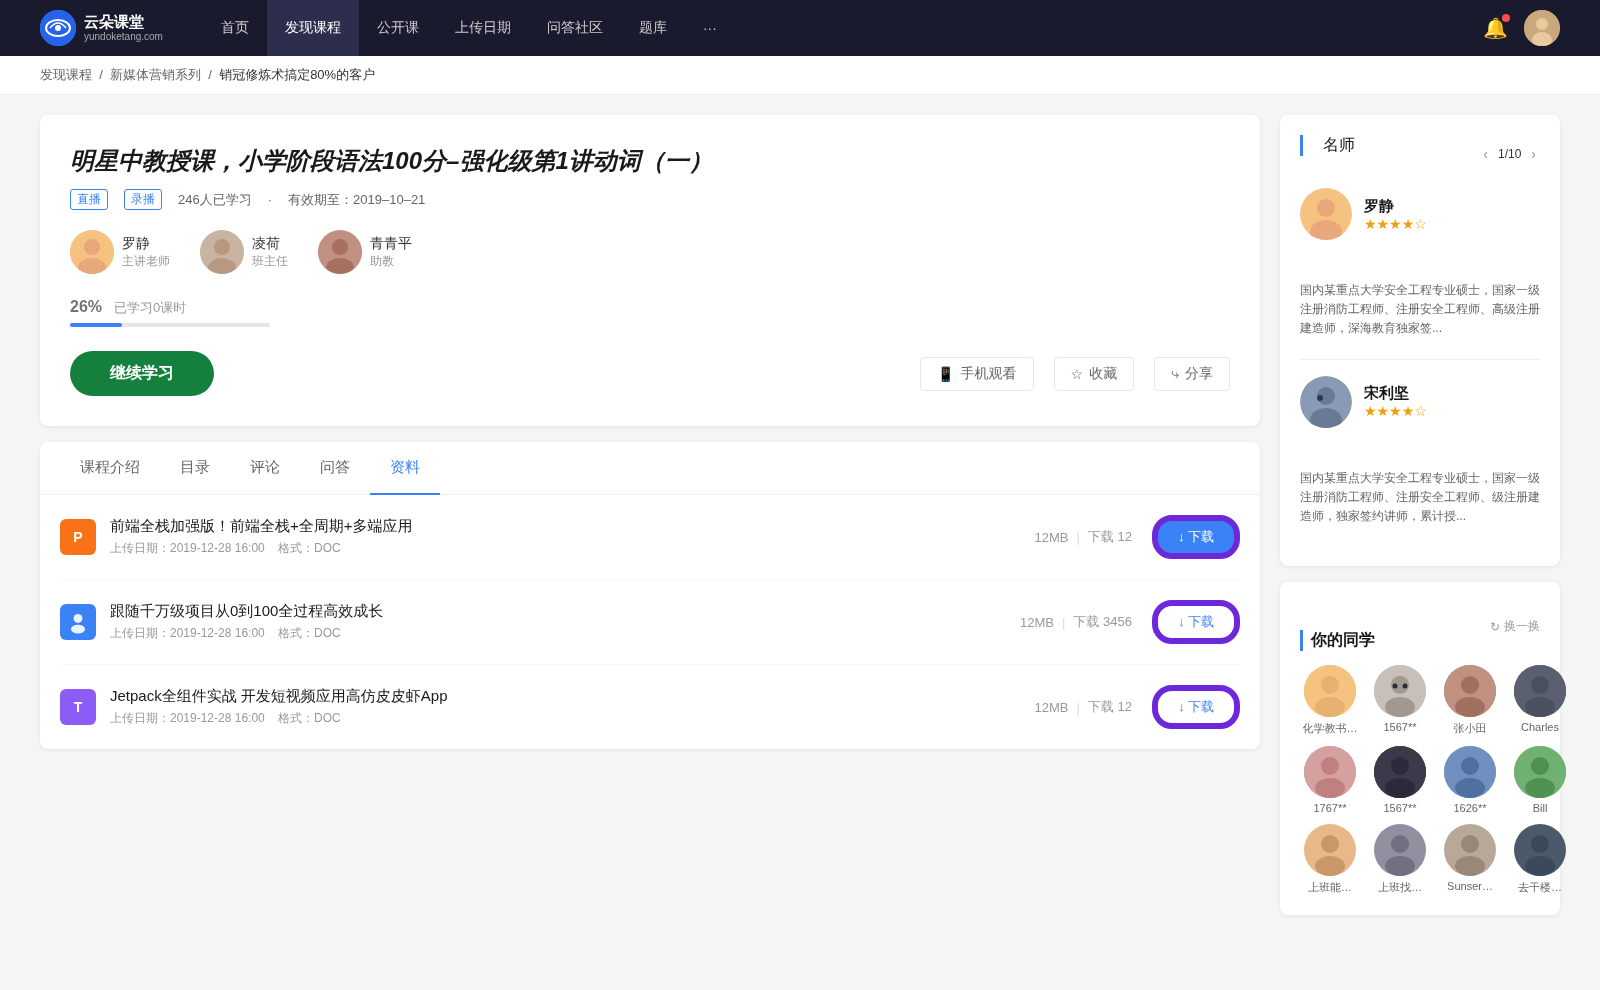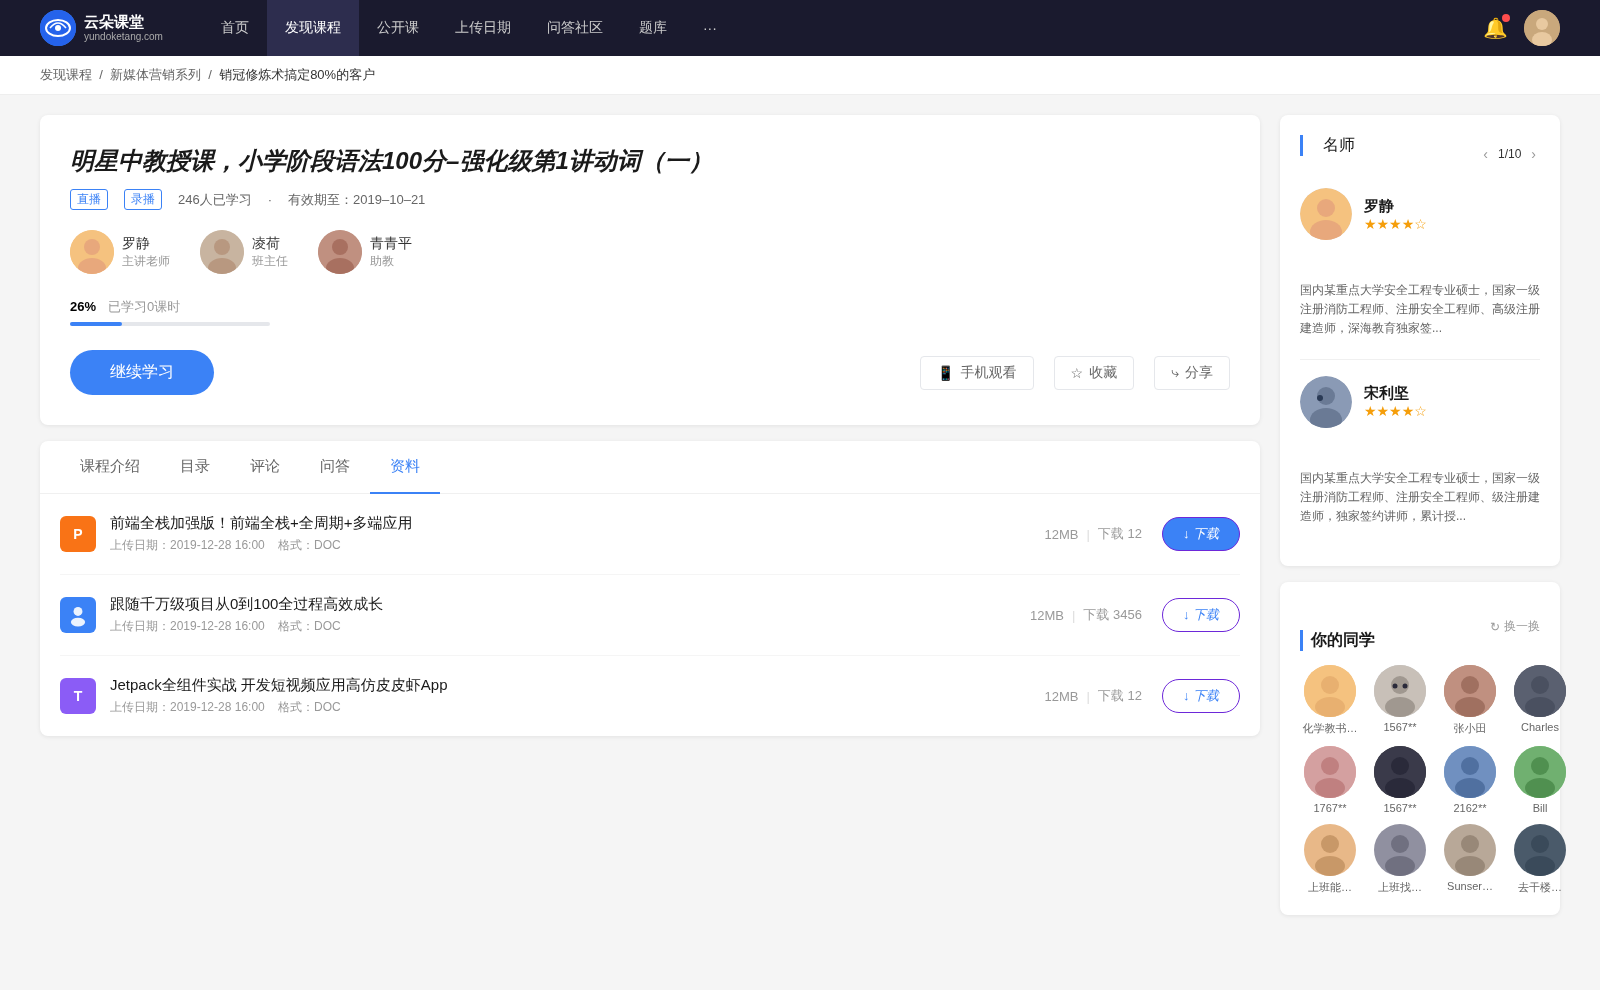--- a/index.html
+++ b/index.html
@@ -35,26 +35,26 @@
     .course-title { font-size: 24px; font-weight: bold; color: #1a1a1a; margin-bottom: 12px; font-style: italic; }
     .course-meta { display: flex; align-items: center; gap: 16px; margin-bottom: 20px; font-size: 13px; color: #666; }
     .badge-live { border: 1px solid #3b82f6; color: #3b82f6; padding: 1px 6px; border-radius: 3px; font-size: 12px; }
     .badge-record { border: 1px solid #3b82f6; color: #3b82f6; padding: 1px 6px; border-radius: 3px; font-size: 12px; }
     .teachers { display: flex; gap: 30px; margin-bottom: 24px; }
     .teacher { display: flex; align-items: center; gap: 8px; }
     .teacher-avatar { width: 44px; height: 44px; border-radius: 50%; overflow: hidden; }
     .teacher-name { font-size: 14px; color: #333; font-weight: 500; }
     .teacher-role { font-size: 12px; color: #999; }
     .progress-section { margin-bottom: 24px; }
-    .progress-label { color: #000000; font-size: 13px; font-weight: bold; display: inline; }
+    .progress-label { color: #737373; font-size: 16px; font-weight: bold; display: inline; }
     .progress-text { color: #999; font-size: 13px; margin-left: 8px; }
     .progress-bar-bg { width: 200px; height: 4px; background: #e5e7eb; border-radius: 2px; margin-top: 6px; }
     .progress-bar-fill { height: 4px; background: #3b82f6; border-radius: 2px; }
     .course-actions { display: flex; align-items: center; gap: 0; }
-    .btn-continue { background: #3b82f6; color: white; border: none; border-radius: 24px; padding: 12px 40px; font-size: 16px; cursor: pointer; font-weight: 400; }
+    .btn-continue { background: #15803d; color: white; border: none; border-radius: 24px; padding: 12px 40px; font-size: 16px; cursor: pointer; font-weight: 700; }
     .action-btns { margin-left: auto; display: flex; gap: 20px; }
     .action-btn { display: flex; align-items: center; gap: 6px; color: #666; cursor: pointer; font-size: 14px; border: 1px solid #e5e7eb; padding: 7px 16px; border-radius: 4px; }
 
     
     .tabs-card { background: white; border-radius: 8px; box-shadow: 0 1px 4px rgba(0,0,0,0.08); }
     .tabs-header { display: flex; gap: 0; padding: 0 20px; border-bottom: 1px solid #f0f0f0; }
     .tab { padding: 16px 20px; color: #666; cursor: pointer; font-size: 15px; border-bottom: 2px solid transparent; margin-bottom: -1px; }
     .tab.active { color: #3b82f6; border-bottom: 2px solid #3b82f6; }
 
     
@@ -63,21 +63,21 @@
     .resource-item:last-child { border-bottom: none; }
     .resource-icon { width: 36px; height: 36px; border-radius: 6px; display: flex; align-items: center; justify-content: center; color: white; font-weight: bold; font-size: 14px; margin-right: 14px; flex-shrink: 0; }
     .resource-icon.orange { background: #f97316; }
     .resource-icon.blue { background: #3b82f6; }
     .resource-icon.purple { background: #8b5cf6; }
     .resource-info { flex: 1; }
     .resource-title { font-size: 15px; color: #1a1a1a; font-weight: 500; margin-bottom: 4px; }
     .resource-meta { font-size: 12px; color: #999; }
     .resource-stats { display: flex; align-items: center; gap: 8px; color: #999; font-size: 13px; margin-right: 20px; }
     .resource-divider { color: #ddd; }
-    .btn-download { border: 1px solid #6d28d9; color: #3b82f6; background: white; border-radius: 20px; padding: 7px 20px; font-size: 13px; cursor: pointer; display: flex; align-items: center; gap: 6px; font-style: italic; }
+    .btn-download { border: 6px solid #6d28d9; color: #3b82f6; background: white; border-radius: 20px; padding: 7px 20px; font-size: 13px; cursor: pointer; display: flex; align-items: center; gap: 6px; }
     .btn-download.filled { background: #3b82f6; color: white; }
 
     
     .sidebar-right { width: 280px; flex-shrink: 0; }
     .sidebar-card { background: white; border-radius: 8px; padding: 20px; margin-bottom: 16px; box-shadow: 0 1px 4px rgba(0,0,0,0.08); }
     .sidebar-title { font-size: 16px; font-weight: normal; color: #1a1a1a; margin-bottom: 16px; display: flex; align-items: center; gap: 6px; border-left: 3px solid #3b82f6; padding-left: 20px; }
     .sidebar-title-nav { display: flex; align-items: center; gap: 6px; margin-left: auto; font-size: 12px; color: #999; }
     .sidebar-title-nav .page-num { color: #333; }
     .nav-arrow { cursor: pointer; color: #999; font-size: 14px; padding: 2px 4px; }
 
@@ -441,21 +441,21 @@
           <span class="classmate-name">1567**</span>
         </div>
         <div class="classmate">
           <div class="classmate-avatar-circle av-blue">
             <svg viewBox="0 0 52 52" width="52" height="52">
                 <circle cx="26" cy="26" r="26" fill="#7090c0"></circle>
                 <circle cx="26" cy="20" r="9" fill="#5070a0"></circle>
                 <ellipse cx="26" cy="42" rx="15" ry="10" fill="#5070a0"></ellipse>
               </svg>
           </div>
-          <span class="classmate-name">2162**</span>
+          <span class="classmate-name">1626**</span>
         </div>
         <div class="classmate">
           <div class="classmate-avatar-circle av-green">
             <svg viewBox="0 0 52 52" width="52" height="52">
                 <circle cx="26" cy="26" r="26" fill="#70b070"></circle>
                 <circle cx="26" cy="20" r="9" fill="#509050"></circle>
                 <ellipse cx="26" cy="42" rx="15" ry="10" fill="#509050"></ellipse>
               </svg>
           </div>
           <span class="classmate-name">Bill</span>

